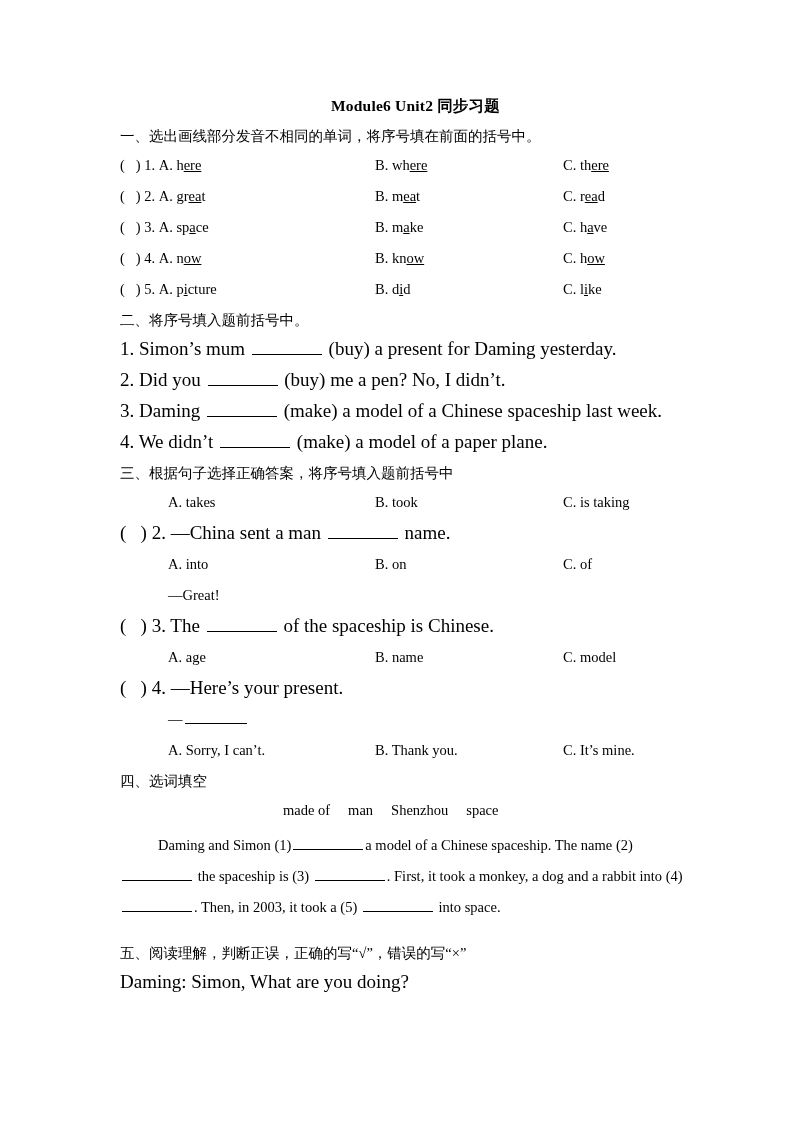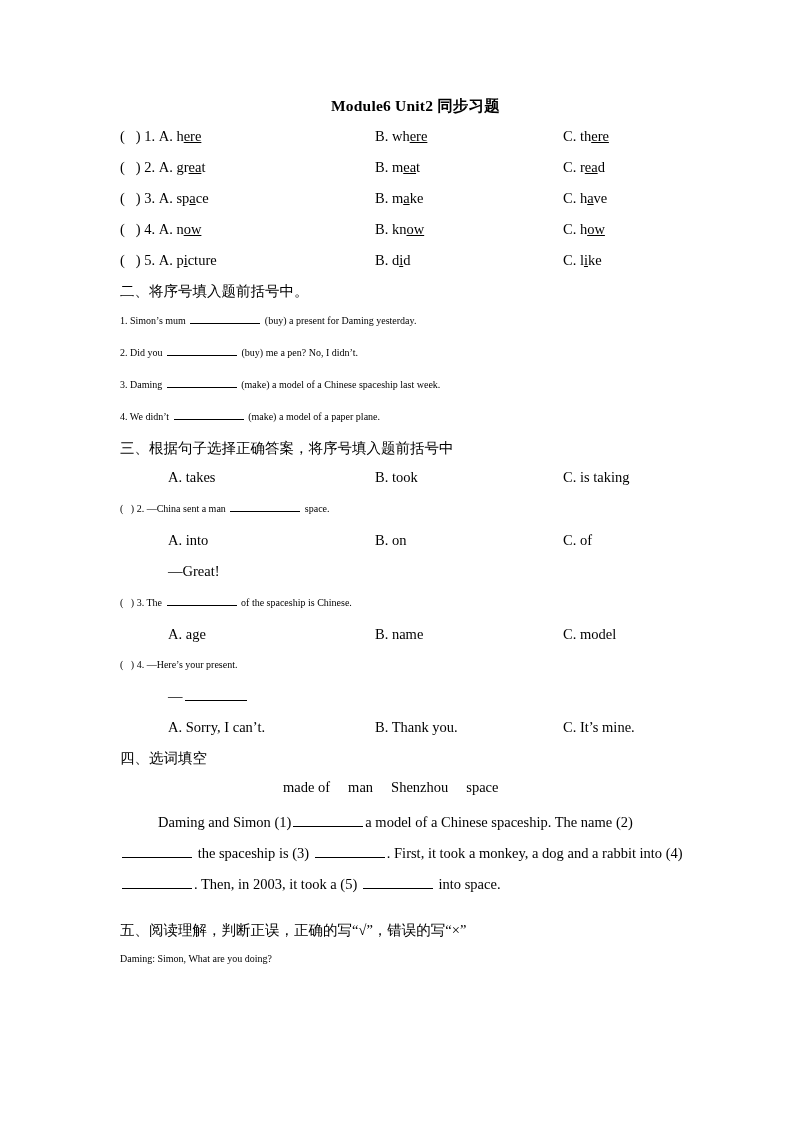--- a/index.html
+++ b/index.html
@@ -44,21 +44,21 @@
   
   .section-head {
     font-size: 14.5px;
     line-height: 20px;
     margin: 0 0 9px 0;
     white-space: nowrap;
   }
 
   
   .row {
-    font-size: 10px;
+    font-size: 19px;
     line-height: 20px;
     margin: 0 0 11px 0;
     position: relative;
     white-space: nowrap;
   }
 
   
   .choice-row {
     position: relative;
     height: 20px;
@@ -109,20 +109,21 @@
   .dash { letter-spacing: 0; }
 </style>
 </head>
 <body>
 
 <div class="page">
   <div class="content">
 
     <div class="doc-title">Module6 Unit2  同步习题</div>
 
+    <div class="section-head">一、选出画线部分发音不相同的单词，将序号填在前面的括号中。</div>
 
     <div class="choice-row">
       <span class="col-a"><span class="paren">(&nbsp;&nbsp;&nbsp;)&nbsp;</span><span>1.</span>&nbsp;<span>A.</span>&nbsp;<span>h</span><u class="ph">ere</u><span></span></span>
       <span class="col-b"><span>B.</span>&nbsp;<span>wh</span><u class="ph">ere</u><span></span></span>
       <span class="col-c"><span>C.</span>&nbsp;<span>th</span><u class="ph">ere</u><span></span></span>
     </div>
 
     <div class="choice-row">
       <span class="col-a"><span class="paren">(&nbsp;&nbsp;&nbsp;)&nbsp;</span><span>2.</span>&nbsp;<span>A.</span>&nbsp;<span>gr</span><u class="ph">ea</u><span>t</span></span>
       <span class="col-b"><span>B.</span>&nbsp;<span>m</span><u class="ph">ea</u><span>t</span></span>
@@ -179,21 +180,21 @@
     <div class="choice-row">
       <span class="col-a indent">A. takes</span>
       <span class="col-b">B. took</span>
       <span class="col-c">C. is taking</span>
     </div>
 
     <div class="row">
       <span class="paren">(&nbsp;&nbsp;&nbsp;)&nbsp;</span><span>2.</span>
       <span>—China sent a man</span>
       <span class="blank w70"></span>
-      <span>space.</span>
+      <span>name.</span>
     </div>
     <div class="choice-row">
       <span class="col-a indent">A. into</span>
       <span class="col-b">B. on</span>
       <span class="col-c">C. of</span>
     </div>
     <div class="choice-row">
       <span class="col-a indent">—Great!</span>
     </div>
 

